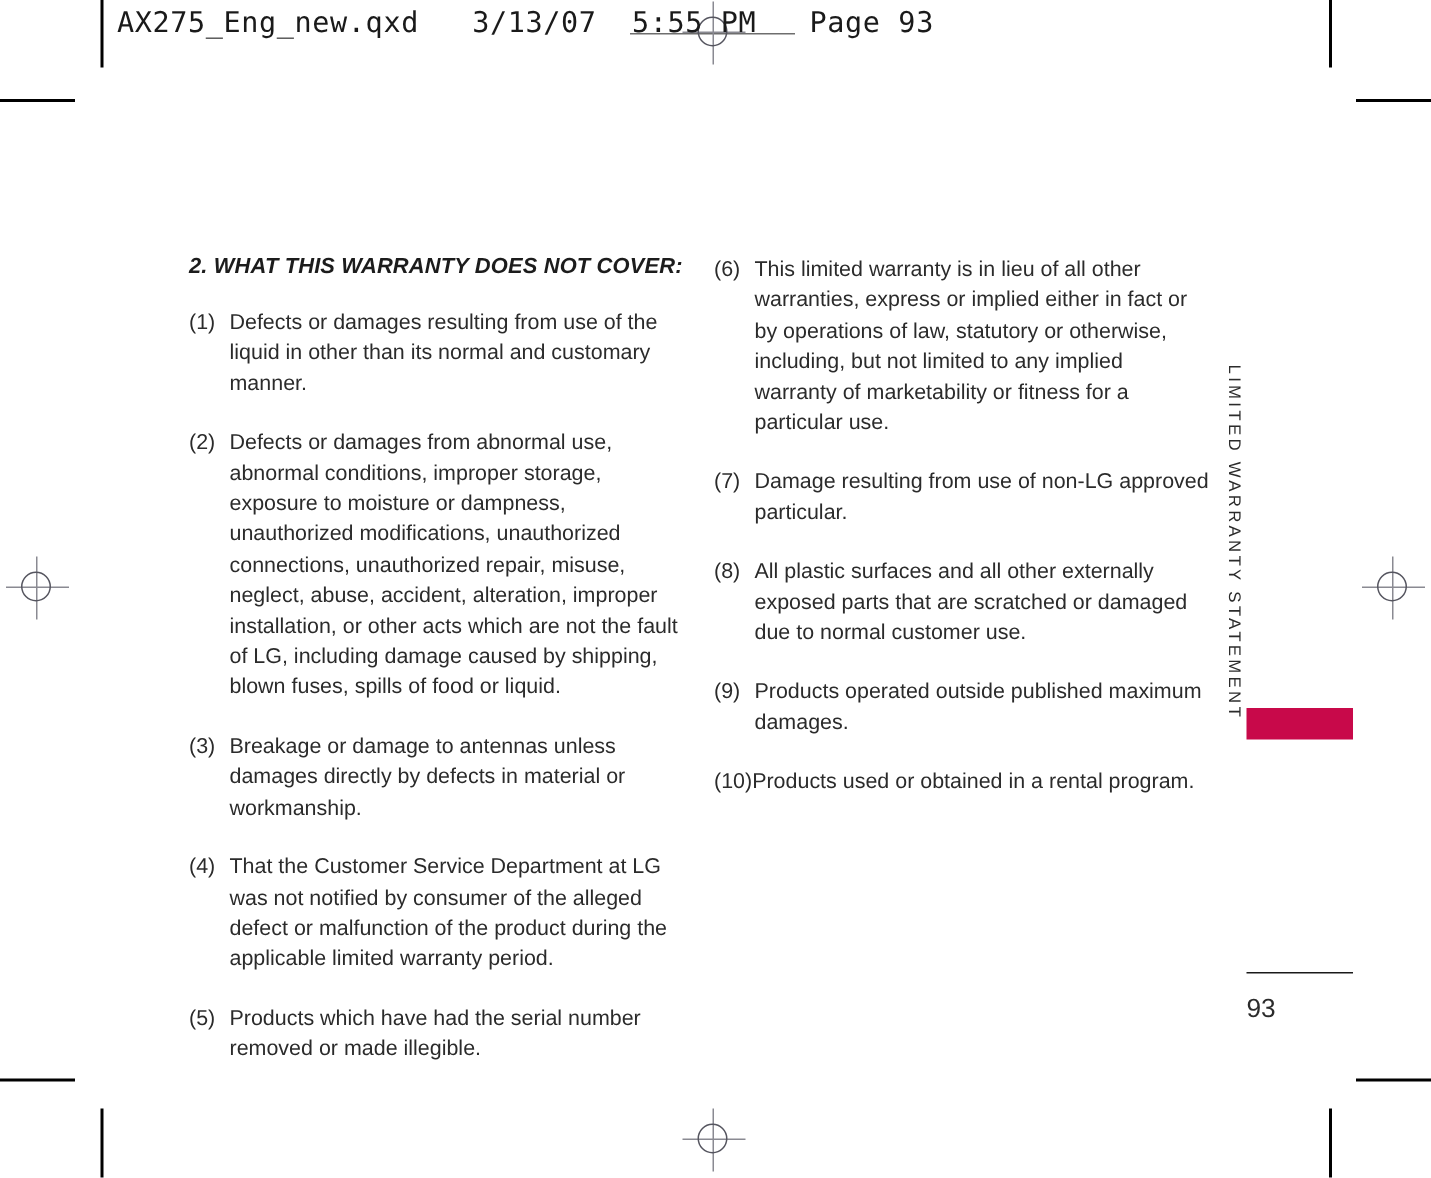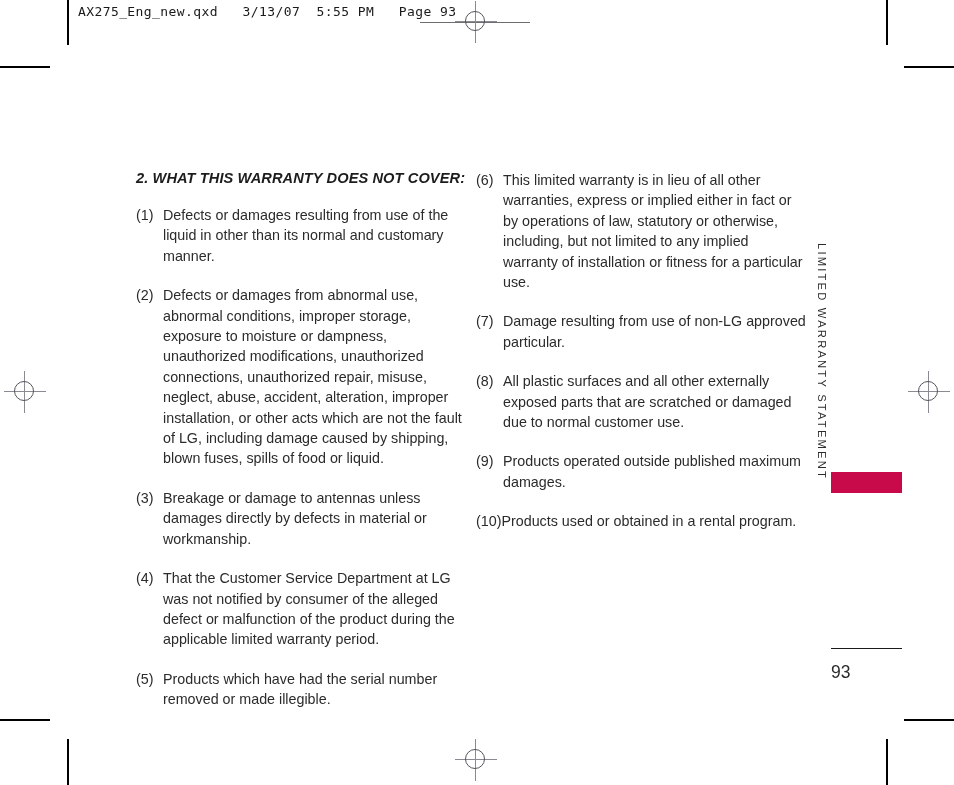--- a/index.html
+++ b/index.html
@@ -58,40 +58,40 @@
     height: 1px;
     background: #8a8a92;
   }
 
   
   .doc-header {
     position: absolute;
     left: 78px;
     top: 4px;
     font-family: "DejaVu Sans Mono", "Liberation Mono", monospace;
-    font-size: 13px;
+    font-size: 19px;
     letter-spacing: 0.4px;
     color: #1a1a1a;
     white-space: pre;
   }
 
   
   .page-body {
     position: absolute;
     left: 0;
     top: 0;
     width: 954px;
     height: 785px;
   }
 
   .column {
     position: absolute;
     top: 170px;
   }
-  .column-left  { left: 136px; width: 330px; }
+  .column-left  { left: 126px; width: 330px; }
   .column-right { left: 476px; width: 330px; }
 
   .section-heading {
     font-family: "Liberation Sans", sans-serif;
     font-style: italic;
     font-weight: bold;
     font-size: 14.6px;
     color: #1c1c1c;
     letter-spacing: 0.1px;
     margin: 0 0 19px 0;
@@ -236,21 +236,21 @@
     <p class="clause clause-hang">
       <span class="clause-num">(5)</span>
       <span class="clause-text">Products which have had the serial number removed or made illegible.</span>
     </p>
   </div>
 
   <div class="column column-right">
 
     <p class="clause clause-hang">
       <span class="clause-num">(6)</span>
-      <span class="clause-text">This limited warranty is in lieu of all other warranties, express or implied either in fact or by operations of law, statutory or otherwise, including, but not limited to any implied warranty of installation or fitness for a particular use.</span>
+      <span class="clause-text">This limited warranty is in lieu of all other warranties, express or implied either in fact or by operations of law, statutory or otherwise, including, but not limited to any implied warranty of marketability or fitness for a particular use.</span>
     </p>
 
     <p class="clause clause-hang">
       <span class="clause-num">(7)</span>
       <span class="clause-text">Damage resulting from use of non-LG approved particular.</span>
     </p>
 
     <p class="clause clause-hang">
       <span class="clause-num">(8)</span>
       <span class="clause-text">All plastic surfaces and all other externally exposed parts that are scratched or damaged due to normal customer use.</span>

